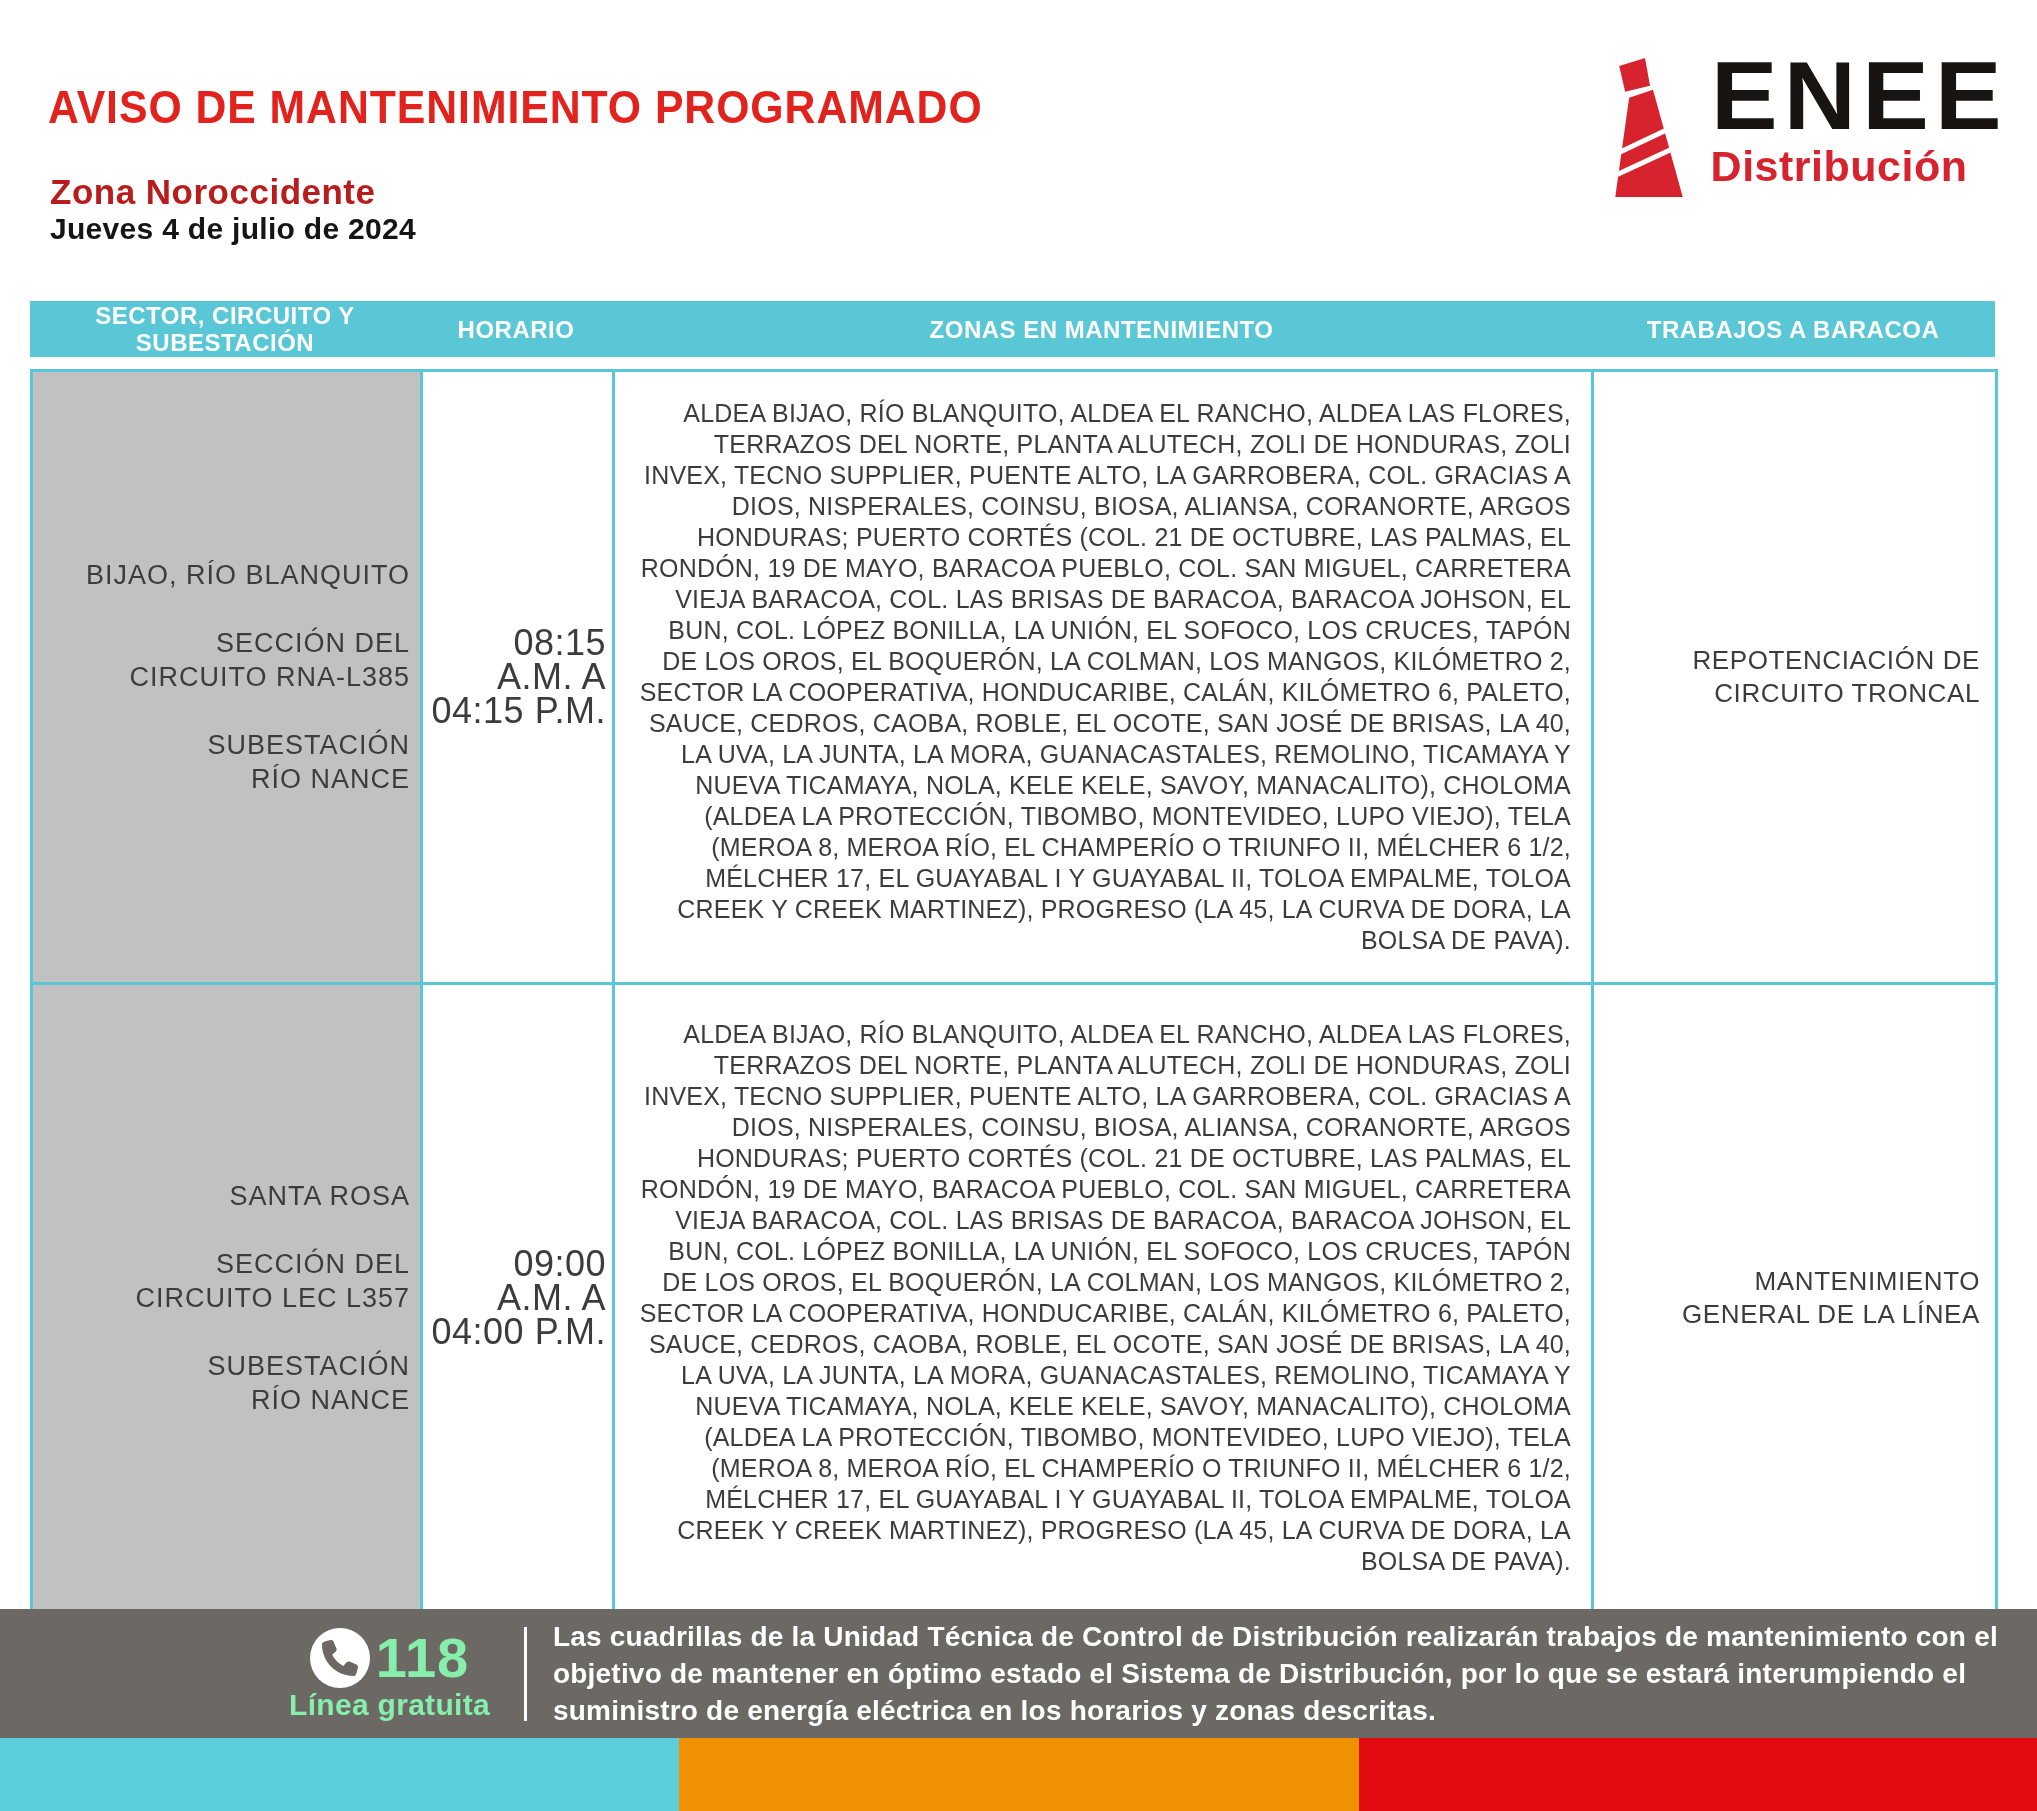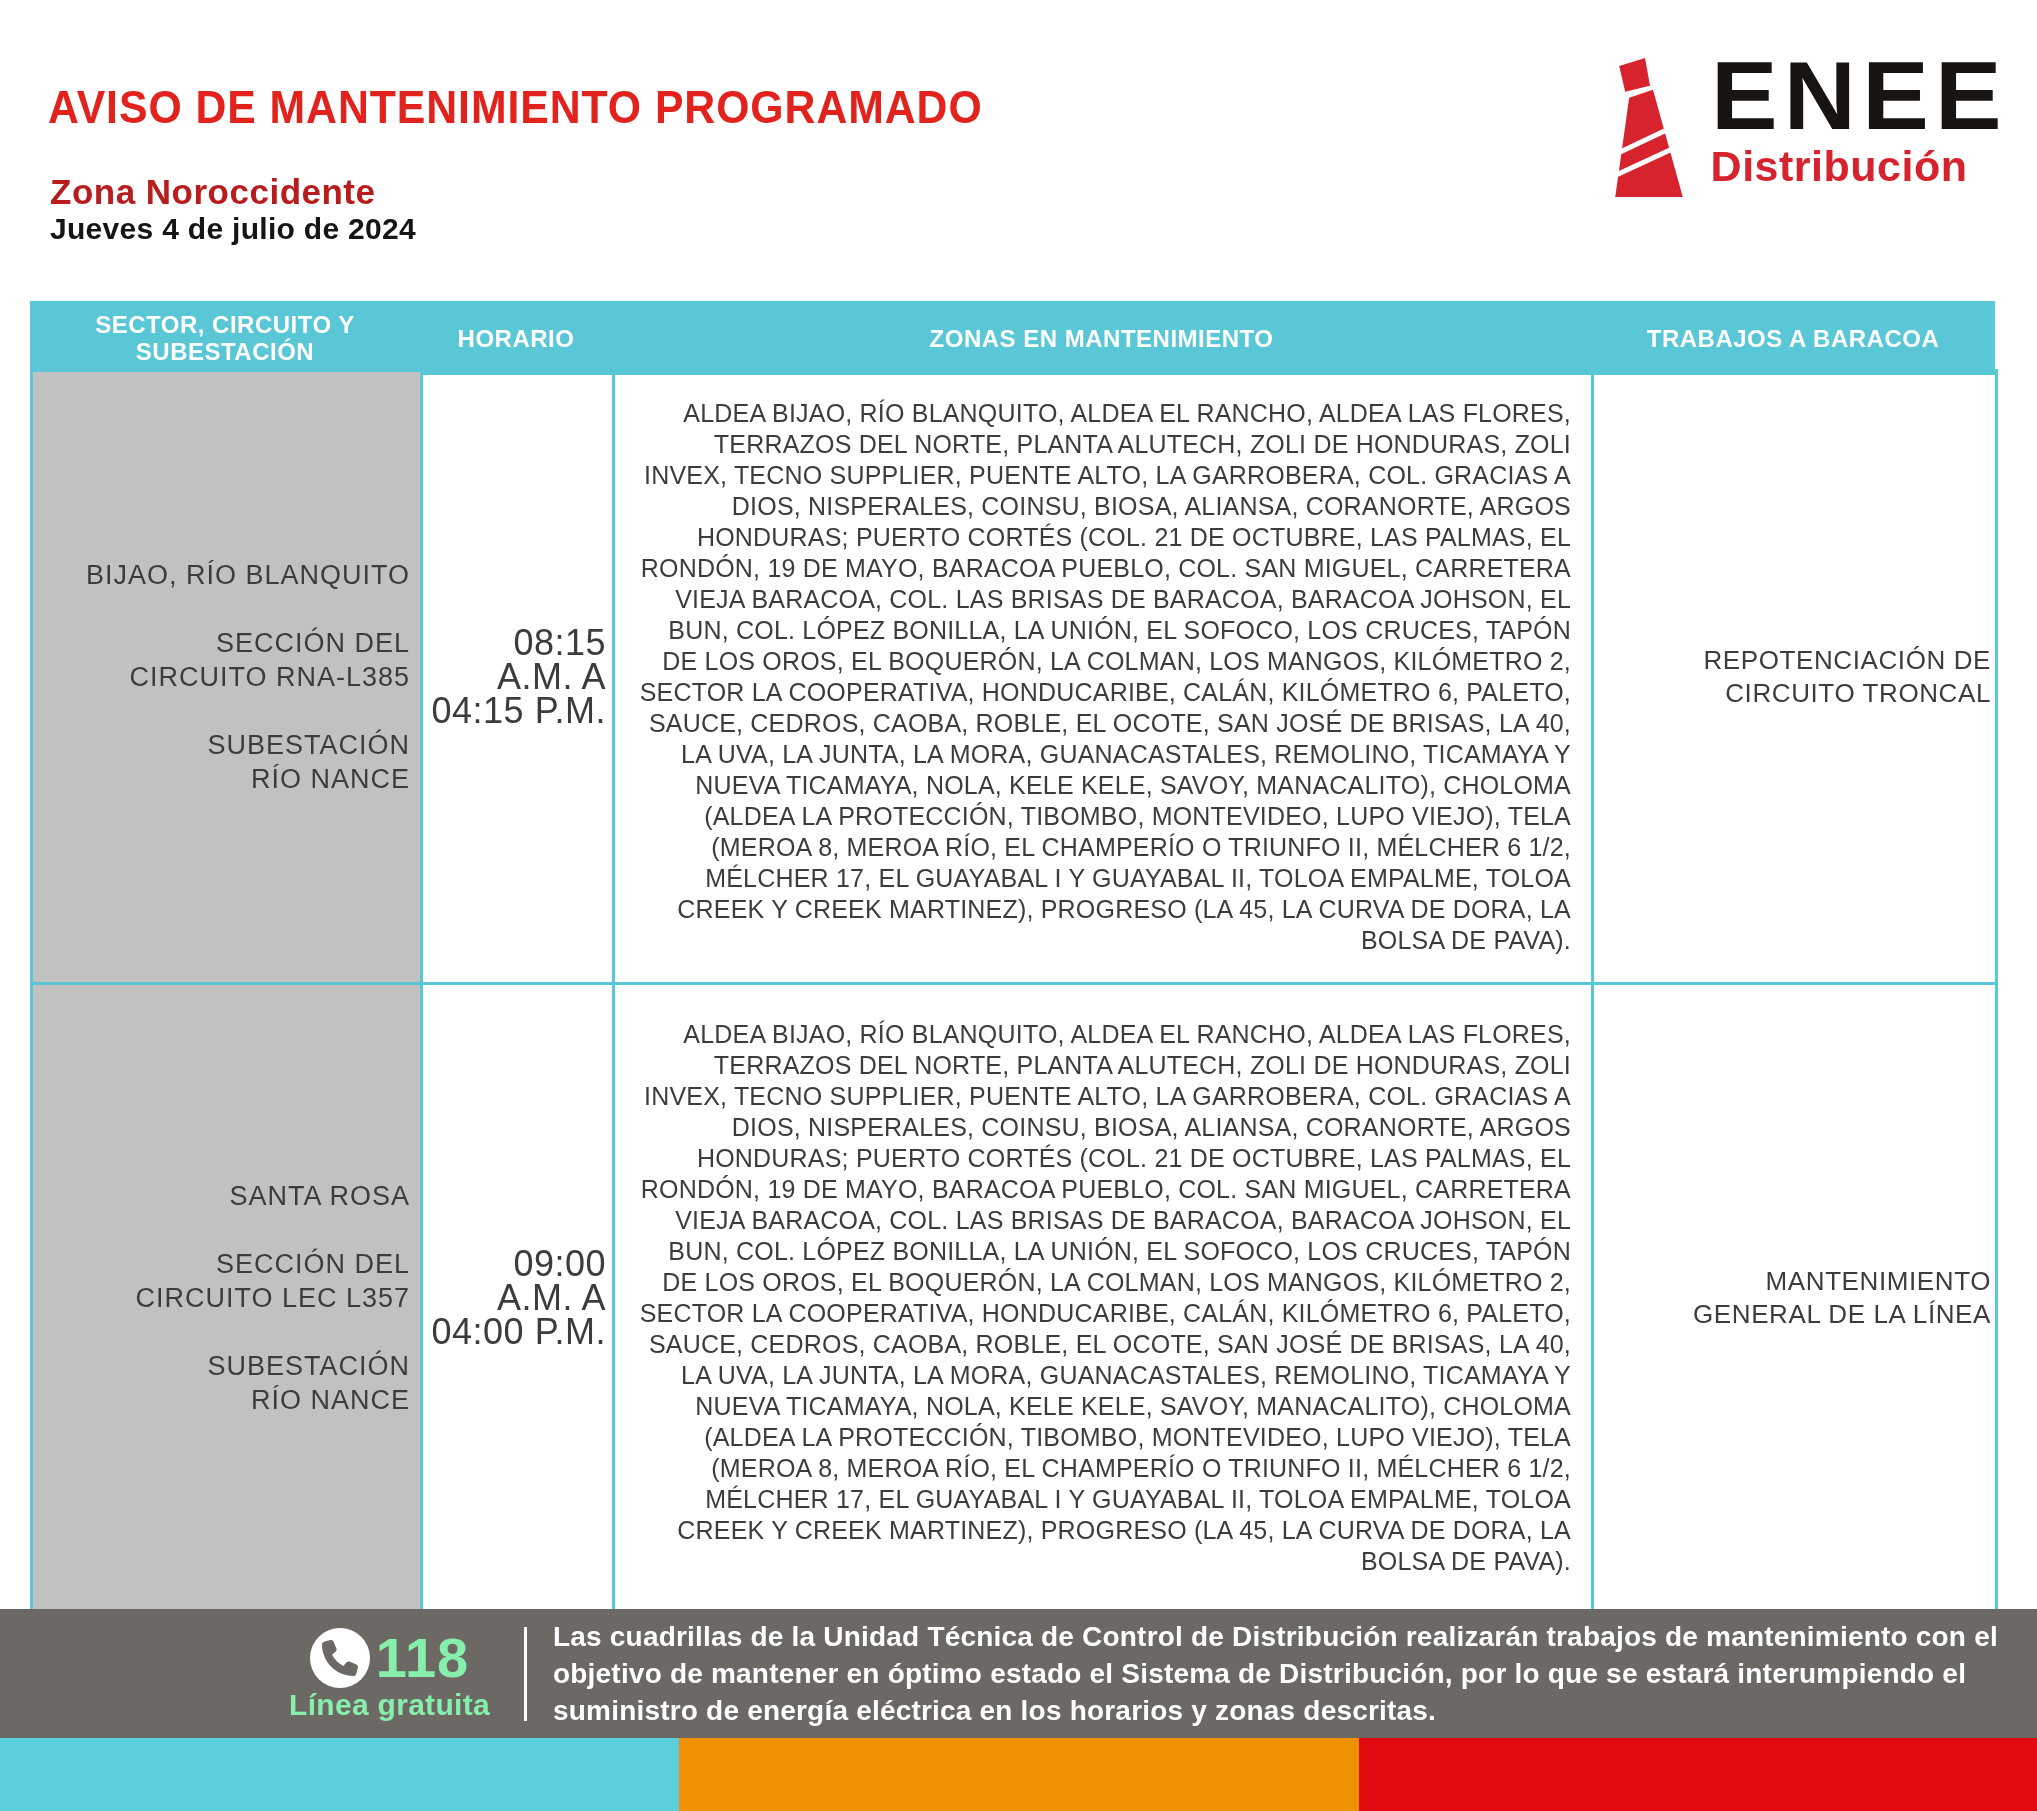--- a/index.html
+++ b/index.html
@@ -41,21 +41,21 @@
   .logo-icon{width:92px;height:145px;}
   .logo-name{
     font-size:96px;font-weight:900;letter-spacing:6px;line-height:.92;
     color:#171412;transform:scaleX(1.04);transform-origin:left top;white-space:nowrap;
   }
   .logo-sub{
     font-size:43px;font-weight:800;color:var(--logo_red);margin-top:2px;letter-spacing:0.5px;
   }
   
   .thead{
-    position:absolute;left:30px;top:301px;width:1965px;height:74px;
+    position:absolute;left:30px;top:301px;width:1965px;height:56px;
     background:var(--header_cyan);display:flex;align-items:center;
   }
   .th{
     color:#fff;font-weight:700;font-size:24px;text-align:center;
     line-height:27px;letter-spacing:0.5px;
   }
   .th1{width:390px;} .th2{width:192px;} .th3{width:979px;} .th4{width:404px;}
   table.body{
     position:absolute;left:30px;top:369px;width:1965px;
     border-collapse:collapse;table-layout:fixed;
@@ -71,21 +71,21 @@
   td.horario{
     text-align:center;white-space:pre-line;font-size:36px;line-height:34px;
     letter-spacing:0.5px;padding:6px;
   }
   td.zonas{
     text-align:justify;font-size:25px;line-height:31px;letter-spacing:0.2px;
     padding:26px 20px;vertical-align:top;
   }
   td.trabajos{
     text-align:center;white-space:pre-line;font-size:26px;line-height:33px;
-    letter-spacing:0.6px;padding:4px;
+    letter-spacing:0.6px;padding:15px;
   }
   tr.r1 td{height:598px;}
   tr.r2 td{height:628px;}
   
   .footer{
     position:absolute;left:0;top:1609px;width:2038px;height:129px;
     background:var(--footer_gray);display:flex;align-items:center;
   }
   .phone-block{
     margin-left:277px;width:225px;display:flex;flex-direction:column;

